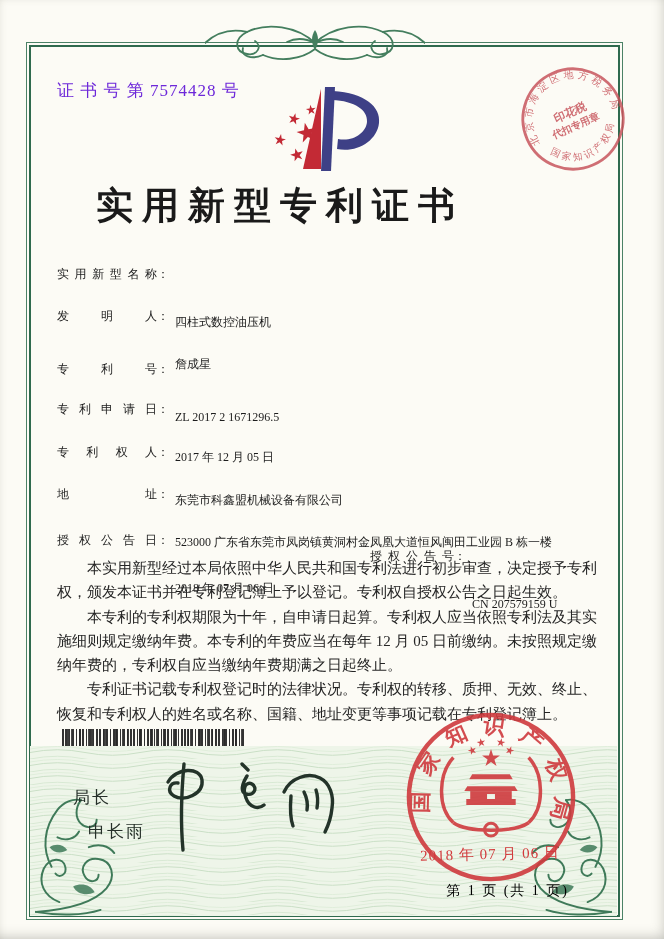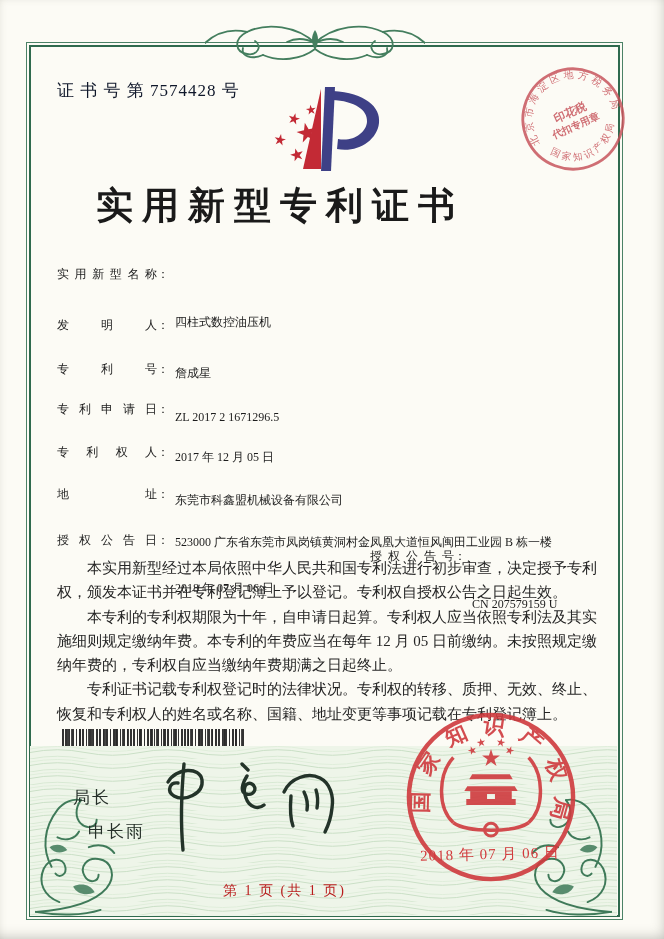--- a/index.html
+++ b/index.html
@@ -12,31 +12,31 @@
   .frame::after{content:"";position:absolute;inset:2px;border:2px solid #2f6a4e;}
   
   .band{position:absolute;left:30px;top:746px;width:587px;height:170px;overflow:hidden;}
   .band svg{display:block;width:100%;height:100%;}
   
   .top-orn{position:absolute;left:205px;top:20px;width:220px;height:46px;}
   .corner{position:absolute;width:98px;height:120px;}
   .corner.left{left:30px;top:796px;}
   .corner.right{left:519px;top:796px;}
   
-  .certno{position:absolute;left:57px;top:79px;font-size:17px;letter-spacing:1px;color:#0f172a;}
+  .certno{position:absolute;left:57px;top:79px;font-size:17px;letter-spacing:1px;color:#6d28d9;}
   .logo{position:absolute;left:267px;top:82px;width:132px;height:94px;}
   .title{position:absolute;left:0;top:181px;width:560px;text-align:center;
          font-size:37px;font-weight:bold;letter-spacing:9px;color:#1a1a1a;}
   
   .frow{position:absolute;left:57px;width:552px;display:flex;align-items:flex-start;
         font-size:12px;line-height:24px;color:#1c1c1c;}
   .flabel{flex:0 0 100px;text-align:justify;text-align-last:justify;}
   .fcolon{flex:0 0 18px;}
   .fvalue{flex:1 1 auto;margin-top:48px;}
-  .frow.r0{top:262px}.frow.r1{top:313px}.frow.r2{top:357px}.frow.r3{top:397px}
+  .frow.r0{top:262px}.frow.r1{top:304px}.frow.r2{top:357px}.frow.r3{top:397px}
   .frow.r4{top:440px}.frow.r5{top:482px}.frow.r6{top:528px;width:300px}
   .frow.r7{top:544px;left:370px;width:240px}
   .frow.r7 .flabel{flex-basis:84px}
   
   .paras{position:absolute;left:57px;top:556px;width:551px;font-size:15px;line-height:1.62;color:#252525;}
   .paras p{margin:0;text-indent:2em;}
   
   .barcode{position:absolute;left:62px;top:729px;width:184px;height:17px;
     background:
       repeating-linear-gradient(90deg, rgba(40,40,40,.95) 0 1.6px, transparent 1.6px 3.4px),
@@ -45,21 +45,21 @@
   
   .director-title{position:absolute;left:73px;top:786px;font-size:17px;color:#26302a;letter-spacing:2px;}
   .director-name{position:absolute;left:88px;top:820px;font-size:17px;color:#26302a;letter-spacing:2px;text-align:right;}
   .signature{position:absolute;left:150px;top:752px;width:200px;height:105px;}
   
   .seal{position:absolute;left:392px;top:710px;width:198px;height:178px;}
   .seal-date{position:absolute;left:390px;top:845px;width:200px;text-align:center;
              font-size:15px;color:#d23a3c;letter-spacing:1px;transform:rotate(-1.5deg);}
   .stamp{position:absolute;left:512px;top:58px;width:122px;height:122px;transform:rotate(-24deg);opacity:.82;}
   
-  .footer{position:absolute;left:0;top:882px;width:569px;text-align:center;font-size:14px;color:#b91c1c;letter-spacing:2px;}
+  .footer{position:absolute;left:0;top:882px;width:569px;text-align:right;font-size:14px;color:#000000;letter-spacing:2px;}
 </style>
 </head>
 <body>
 
 <div class="page">
 
   <svg width="0" height="0" style="position:absolute" aria-hidden="true">
     <defs>
       <path id="star" d="M0,-10 L2.245,-3.09 L9.511,-3.09 L3.633,1.18 L5.878,8.09 L0,3.82 L-5.878,8.09 L-3.633,1.18 L-9.511,-3.09 L-2.245,-3.09 Z"></path>
       <g id="cflo">

